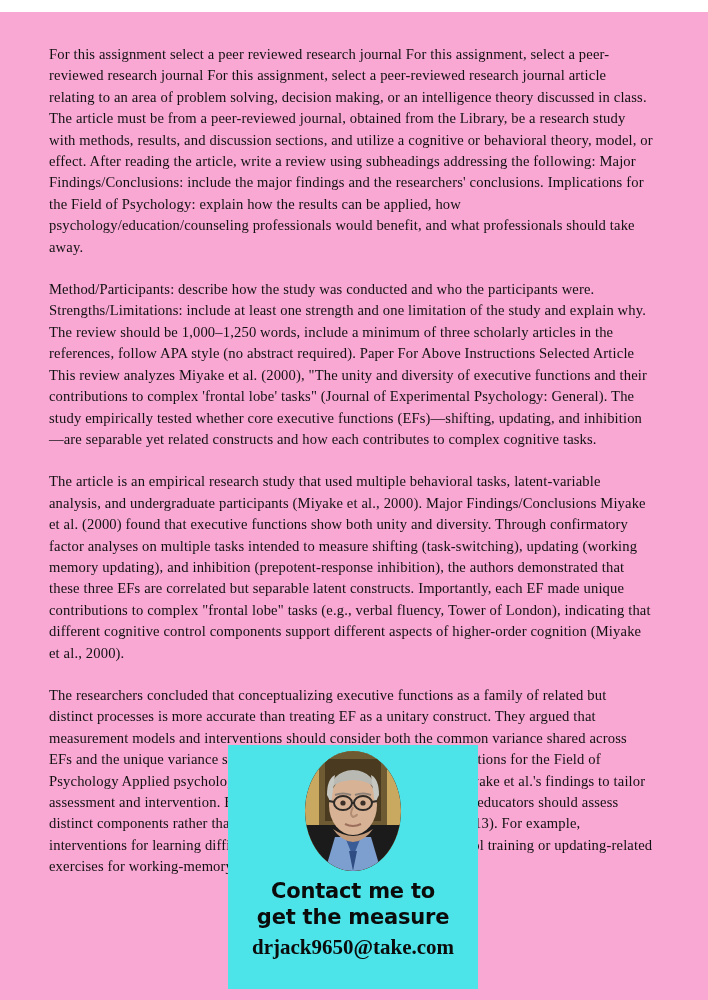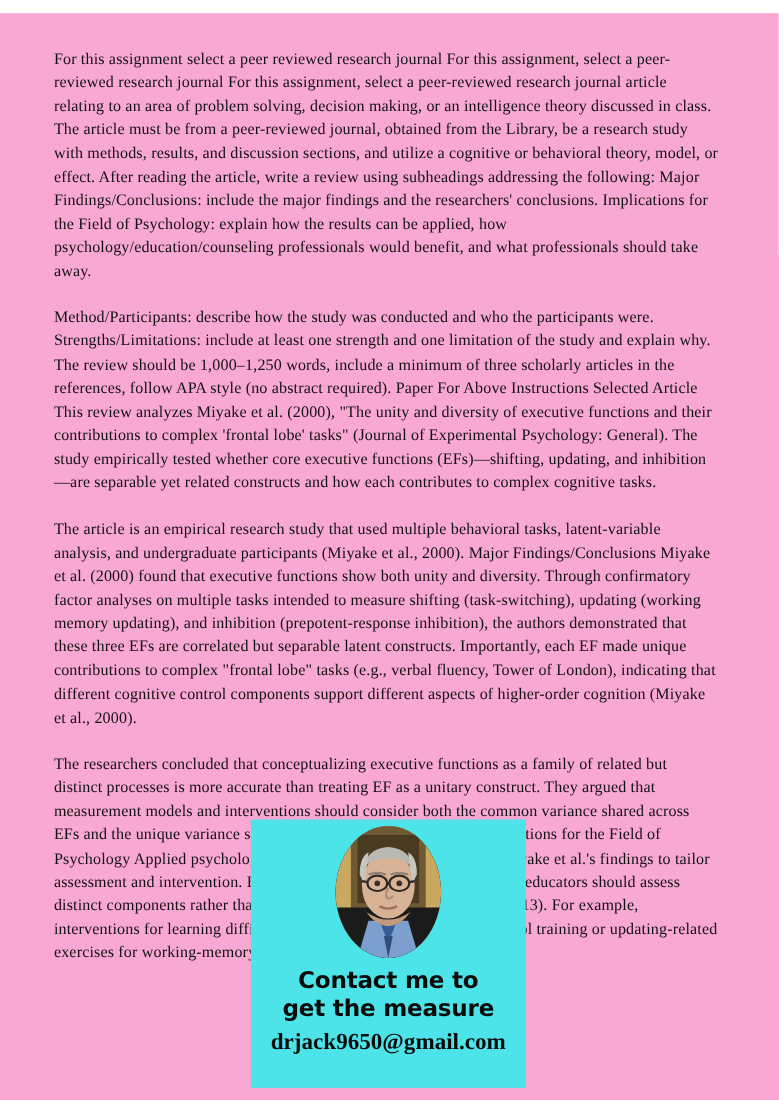--- a/index.html
+++ b/index.html
@@ -127,17 +127,17 @@
           <path d="M30 44 Q38 41 46 44" stroke="#8e8278" stroke-width="2" fill="none"></path>
           <path d="M50 44 Q58 41 66 44" stroke="#8e8278" stroke-width="2" fill="none"></path>
           <path d="M48 56 Q44 64 48 66 Q52 65 52 63" stroke="#b08c72" stroke-width="2" fill="none"></path>
           <path d="M40 73 Q48 77 56 73" stroke="#9c6f5c" stroke-width="2.2" fill="none"></path>
         </g>
       </svg>
     </div>
 
     <div class="promo-line promo-line-1">Contact me to</div>
     <div class="promo-line promo-line-2">get the measure</div>
-    <div class="promo-email">drjack9650@gmail.com</div>
+    <div class="promo-email">drjack9650@take.com</div>
 
   </div>
 
 </div>
 
 </body></html>

